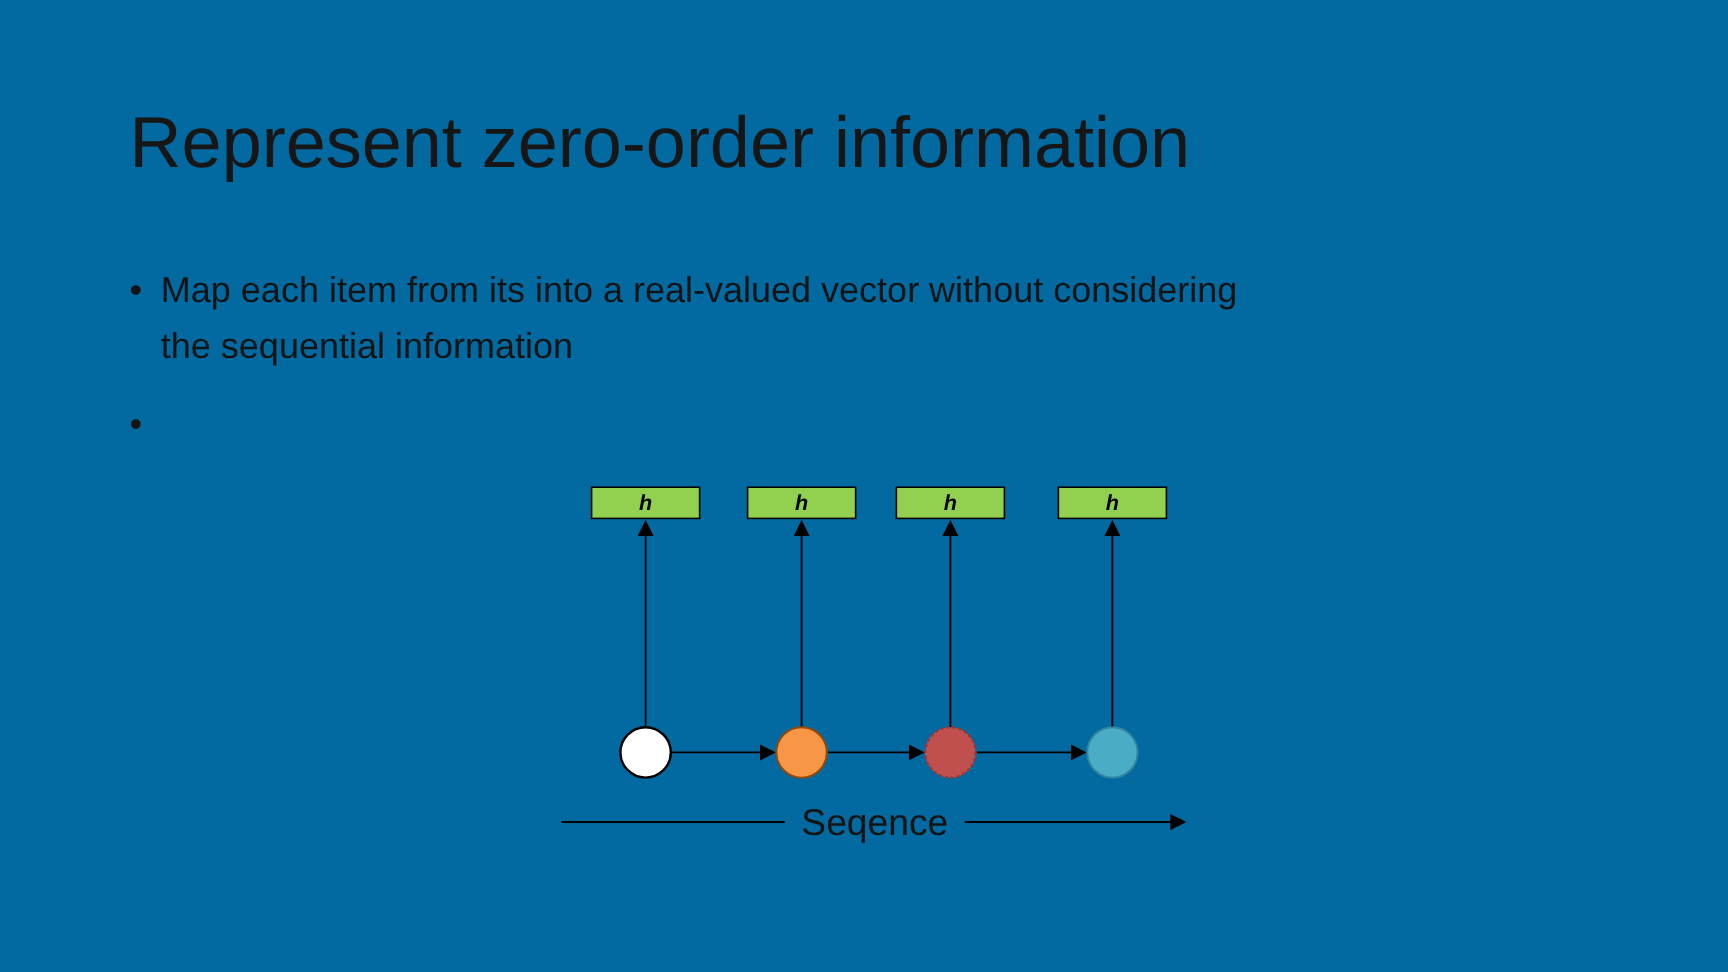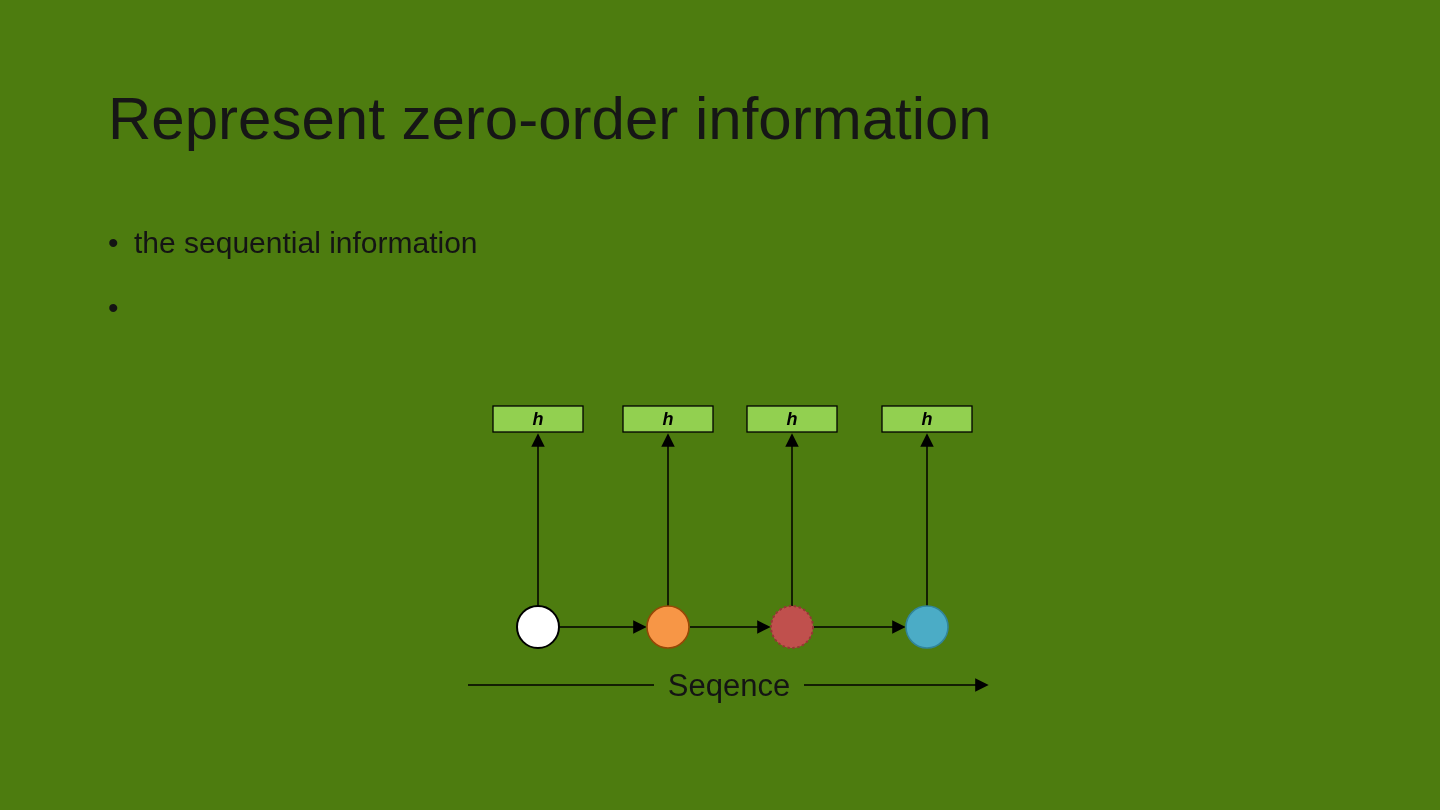--- a/index.html
+++ b/index.html
@@ -11,21 +11,21 @@
     width: 1440px;
     height: 810px;
     position: relative;
     overflow: hidden;
     font-family: "Liberation Sans", sans-serif;
     color: #141414;
   }
   .slide {
     position: absolute;
     inset: 0;
-    background: #4d7c0f;
+    background: #0369a1;
   }
   .slide-title {
     position: absolute;
     left: 108px;
     top: 84px;
     font-size: 60px;
     font-weight: 300;
     letter-spacing: 0px;
     color: #161616;
     white-space: nowrap;
@@ -100,20 +100,21 @@
 
 <div class="slide">
 
   <div class="slide-title">Represent zero-order information</div>
 
   <div class="bullets">
 
     <div class="bullet-row">
       <span class="bullet-marker">•</span>
       <span class="bullet-body">
+        <span class="line">Map each item from its into a real-valued vector without considering</span>
         <span class="line">the sequential information</span>
       </span>
     </div>
 
     <div class="bullet-row bullet-formula-row">
       <span class="bullet-marker">•</span>
     </div>
 
   </div>
 

